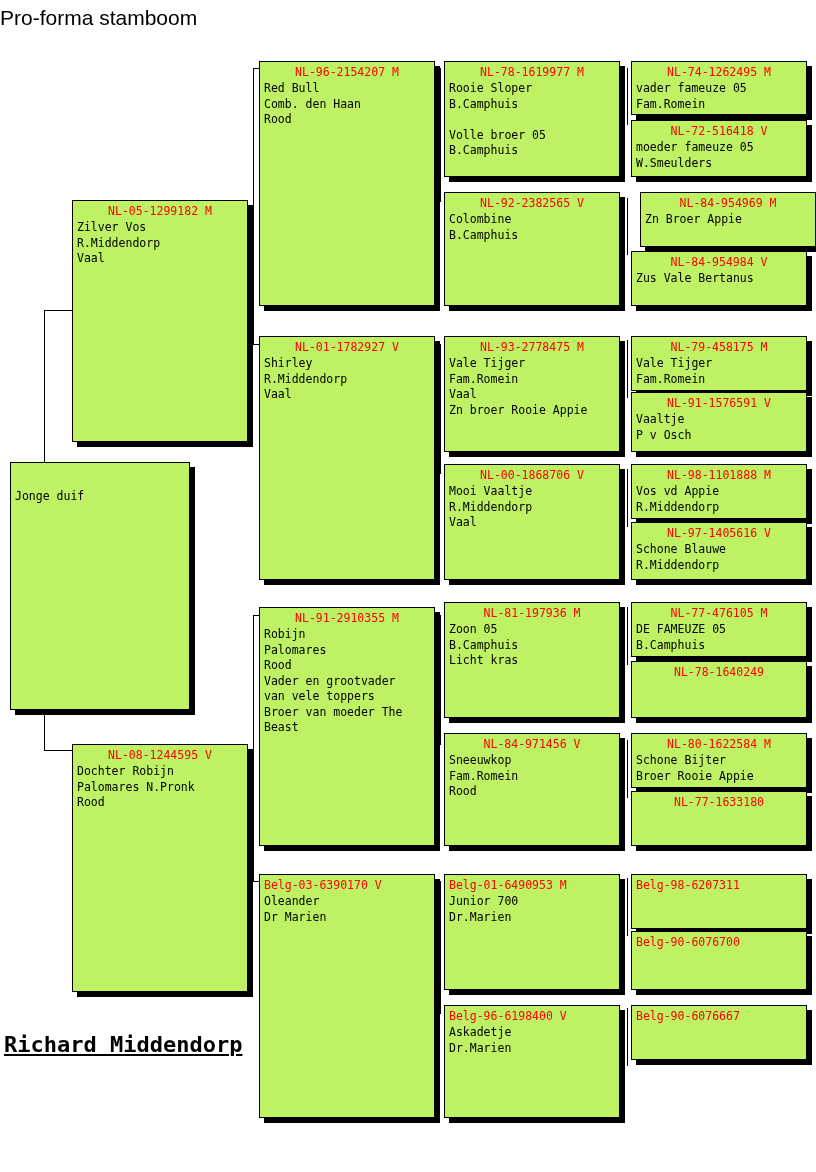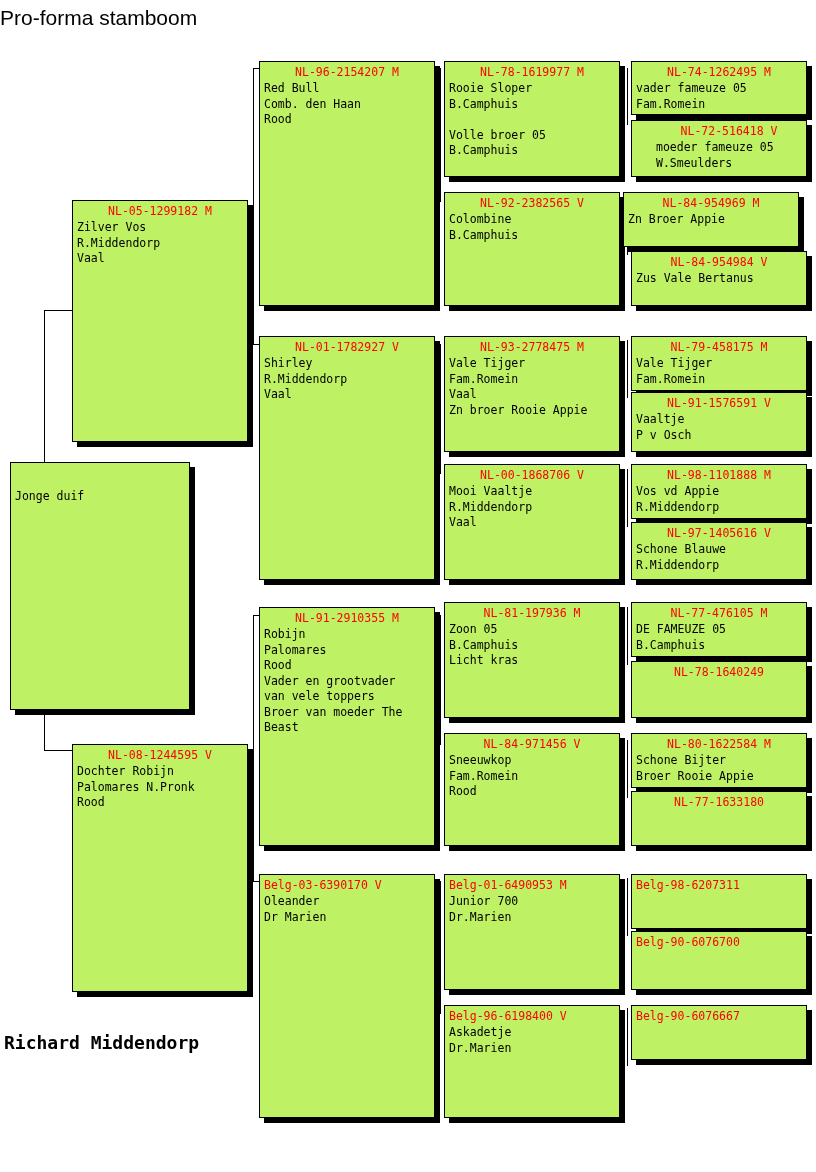--- a/index.html
+++ b/index.html
@@ -66,22 +66,23 @@
     width: 1px;
     background: #000;
   }
   
   .footer-name {
     position: absolute;
     left: 4px;
     top: 1032px;
     font-family: "DejaVu Sans Mono", monospace;
     font-weight: bold;
-    font-size: 18px;
+    font-size: 22px;
     color: #000;
+    text-decoration: underline;
   }
   .footer-lines {
     position: absolute;
     left: 4px;
     top: 1058px;
     font-size: 11.5px;
     line-height: 16.5px;
     color: #000;
     white-space: pre;
   }
@@ -234,27 +235,27 @@
     <span class="lines">Askadetje
 Dr.Marien</span>
   </div>
 
   <div class="box" style="left:631px; top:61px; width:176px; height:54px;">
     <span class="ring">NL-74-1262495 M</span>
     <span class="lines">vader fameuze 05
 Fam.Romein</span>
   </div>
 
-  <div class="box" style="left:631px; top:120px; width:176px; height:57px;padding-left:20px;">
+  <div class="box" style="left:631px; top:120px; width:176px; height:57px;">
     <span class="ring">NL-72-516418 V</span>
     <span class="lines">moeder fameuze 05
 W.Smeulders</span>
   </div>
 
-  <div class="box" style="left:623px; top:192px; width:176px; height:55px;">
+  <div class="box" style="left:640px; top:192px; width:176px; height:55px;">
     <span class="ring">NL-84-954969 M</span>
     <span class="lines">Zn Broer Appie</span>
   </div>
 
   <div class="box" style="left:631px; top:251px; width:176px; height:55px;">
     <span class="ring">NL-84-954984 V</span>
     <span class="lines">Zus Vale Bertanus</span>
   </div>
 
   <div class="box" style="left:631px; top:336px; width:176px; height:55px;">

